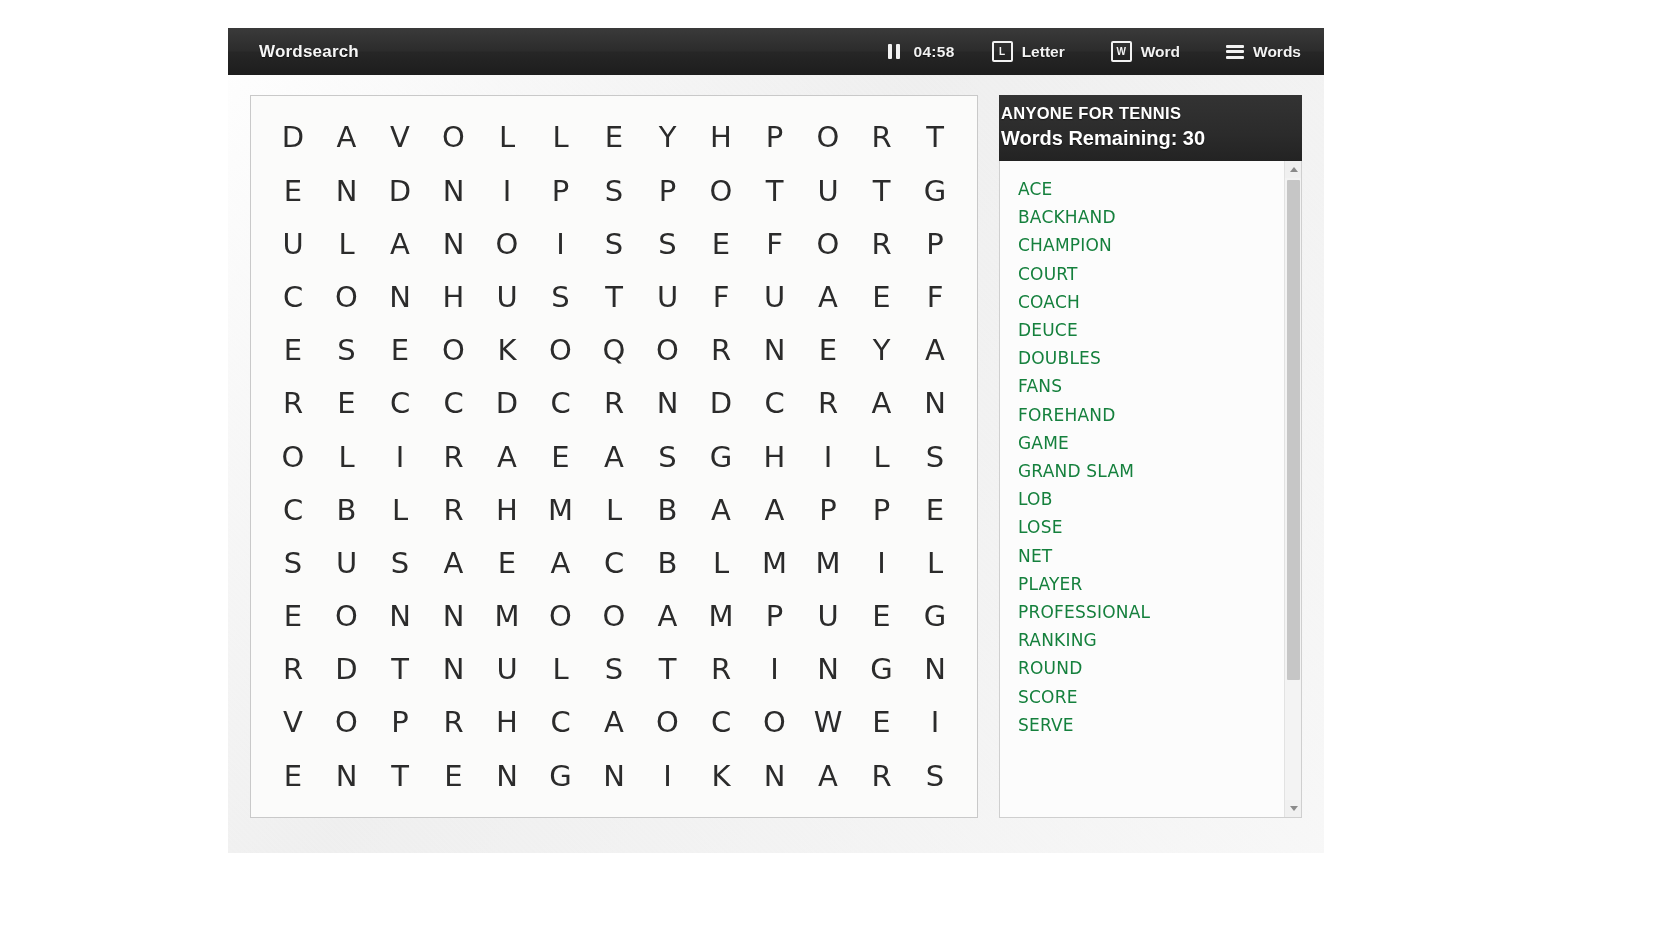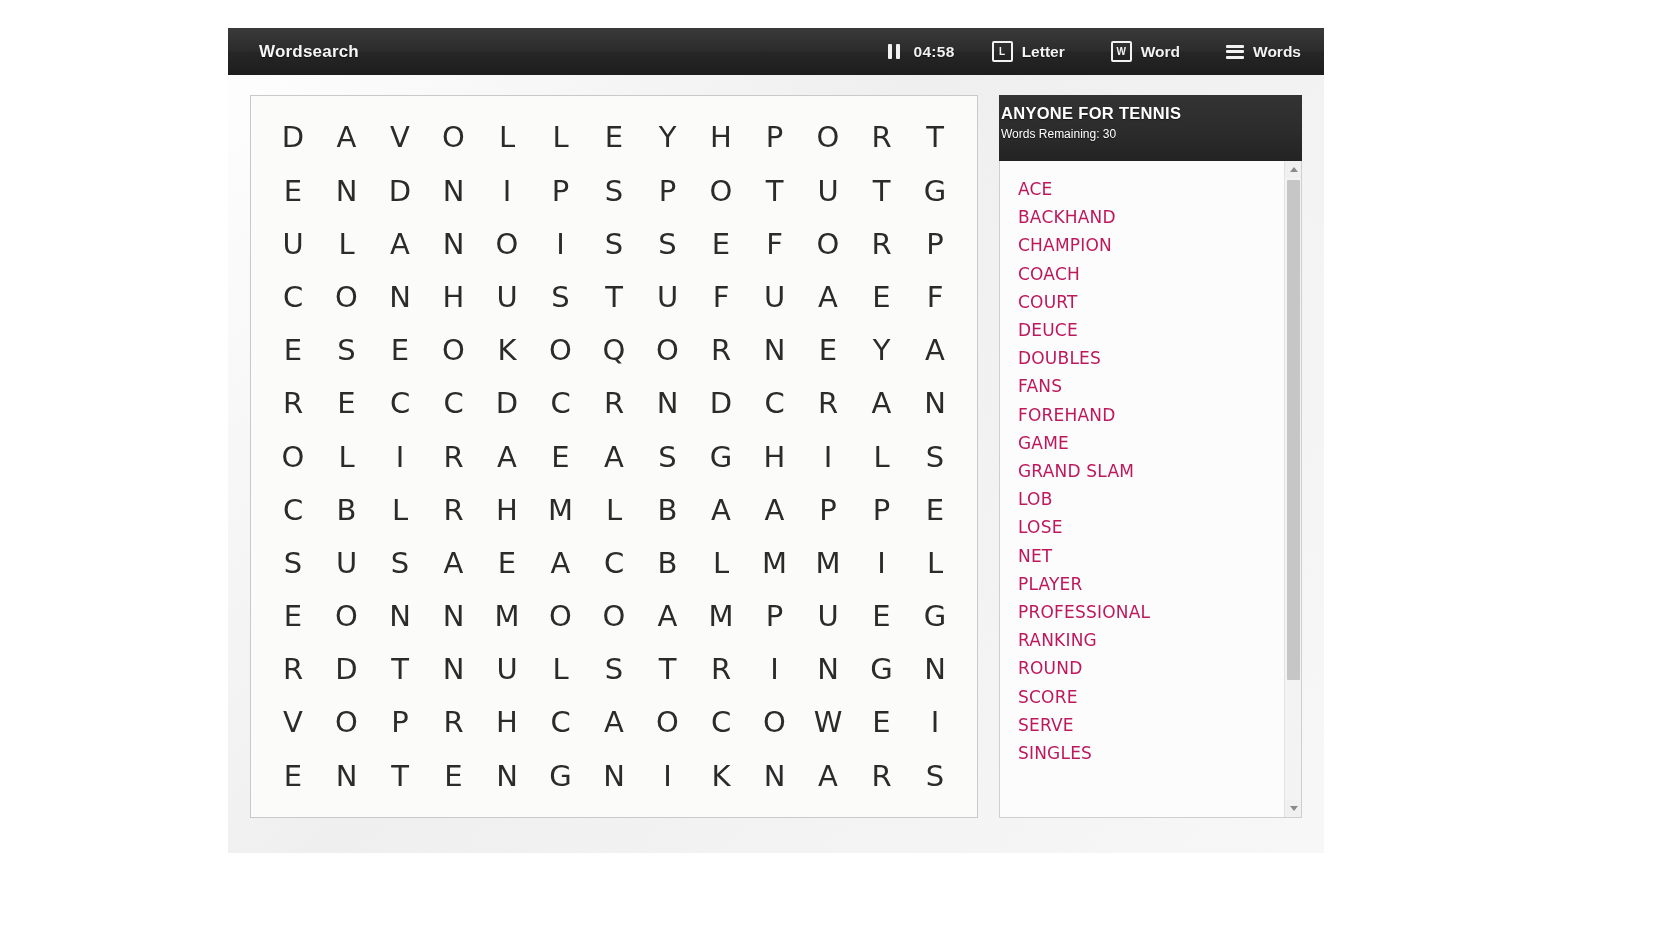--- a/index.html
+++ b/index.html
@@ -84,36 +84,36 @@
   .words-head{
     height:66px;box-sizing:border-box;
     background:linear-gradient(180deg,#333333 0%,#2b2b2b 60%,#232323 100%);
     padding:9px 0 0 2px;color:#fff;
   }
   .words-title{
     font-size:16.5px;font-weight:bold;letter-spacing:.3px;
     text-shadow:0 1px 1px rgba(0,0,0,.6);
   }
   .words-remaining{
-    font-size:12px;font-weight:normal;margin-top:4px;
+    font-size:20px;font-weight:bold;margin-top:4px;
     text-shadow:0 1px 1px rgba(0,0,0,.6);
   }
   .words-body{
     position:relative;
     height:657px;box-sizing:border-box;
     border:1px solid #cfcfcf;border-top:none;
     background:#fcfcfc;
     overflow:hidden;
   }
   .words-list{
     position:absolute;left:0;top:0;right:18px;bottom:0;
     padding:14px 0 0 18px;box-sizing:border-box;
   }
   .word-item{
-    font-size:17px;color:#be185d;line-height:28.2px;
+    font-size:17px;color:#15803d;line-height:28.2px;
     font-family:"DejaVu Sans", sans-serif;
     letter-spacing:.2px;cursor:pointer;white-space:nowrap;
   }
   
   .scrollbar{
     position:absolute;right:0;top:0;width:17px;height:100%;
     background:#f3f3f3;border-left:1px solid #e2e2e2;box-sizing:border-box;
   }
   .sb-btn{
     position:absolute;left:0;width:17px;height:17px;background:#f0f0f0;
@@ -349,38 +349,37 @@
   <div class="words-panel">
     <div class="words-head">
       <div class="words-title">ANYONE FOR TENNIS</div>
       <div class="words-remaining">Words Remaining: 30</div>
     </div>
     <div class="words-body">
       <div class="words-list" id="words-list">
           <div class="word-item">ACE</div>
           <div class="word-item">BACKHAND</div>
           <div class="word-item">CHAMPION</div>
+          <div class="word-item">COURT</div>
           <div class="word-item">COACH</div>
-          <div class="word-item">COURT</div>
           <div class="word-item">DEUCE</div>
           <div class="word-item">DOUBLES</div>
           <div class="word-item">FANS</div>
           <div class="word-item">FOREHAND</div>
           <div class="word-item">GAME</div>
           <div class="word-item">GRAND SLAM</div>
           <div class="word-item">LOB</div>
           <div class="word-item">LOSE</div>
           <div class="word-item">NET</div>
           <div class="word-item">PLAYER</div>
           <div class="word-item">PROFESSIONAL</div>
           <div class="word-item">RANKING</div>
           <div class="word-item">ROUND</div>
           <div class="word-item">SCORE</div>
           <div class="word-item">SERVE</div>
-          <div class="word-item">SINGLES</div>
         </div>
       <div class="scrollbar">
         <div class="sb-btn up">
           <span class="sb-arrow"></span>
         </div>
         <div class="sb-thumb"></div>
         <div class="sb-btn down">
           <span class="sb-arrow"></span>
         </div>
       </div>

